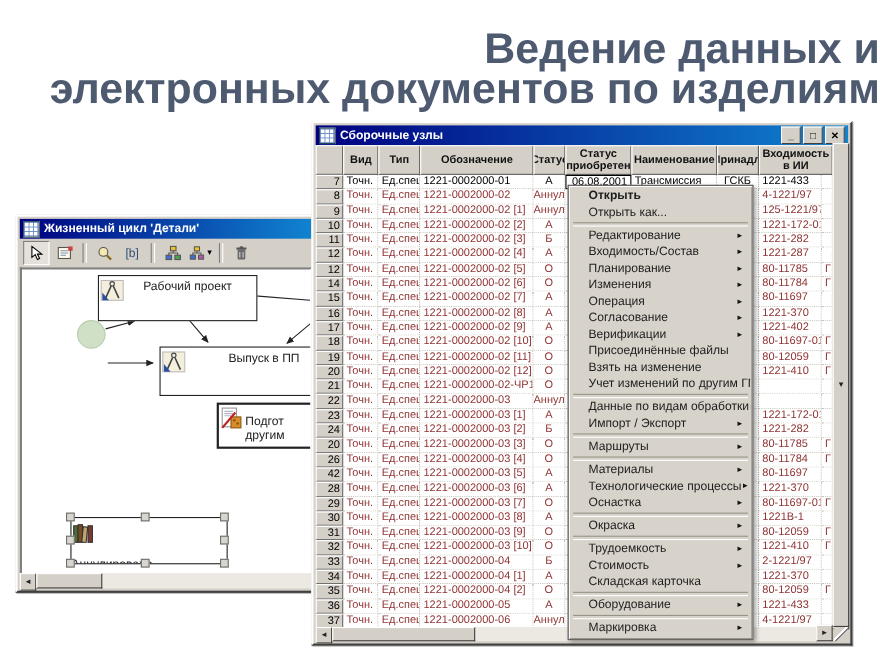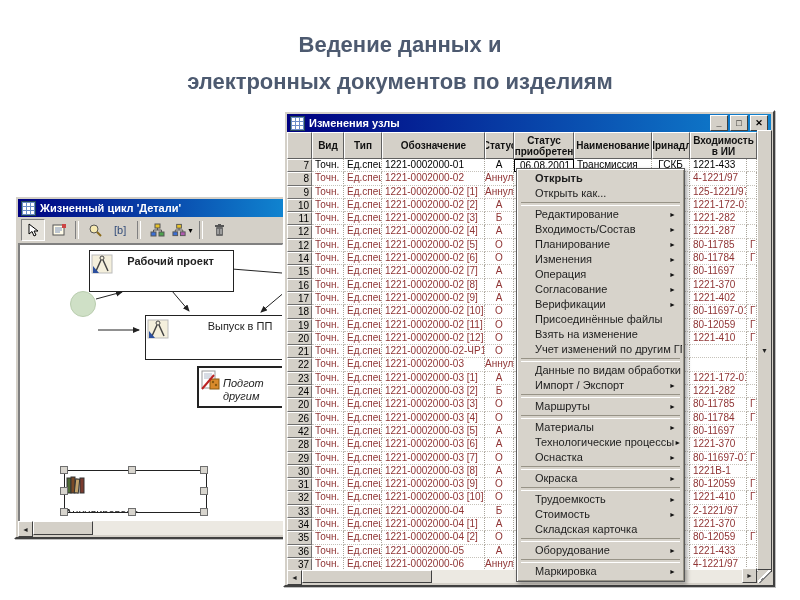--- a/index.html
+++ b/index.html
@@ -1,20 +1,20 @@
 <!DOCTYPE html>
 <html><head>
 <meta charset="utf-8">
 <style>
   html,body{margin:0;padding:0;background:#fff;}
   #stage{position:relative;width:800px;height:600px;background:#fff;overflow:hidden;
          font-family:"Liberation Sans",sans-serif;}
   
-  .slide-title{position:absolute;top:26px;left:0;width:100%;text-align:center;
-    font-size:22px;font-weight:700;color:#4d5a70;line-height:37px;letter-spacing:0;}
+  .slide-title{position:absolute;top:26px;left:0;width:100%;text-align:right;
+    font-size:39px;font-weight:700;color:#4d5a70;line-height:37px;letter-spacing:0;}
   
   .win{position:absolute;background:#d4d0c8;border:2px solid;
        border-color:#ffffff #404040 #404040 #ffffff;box-shadow:1px 1px 0 rgba(0,0,0,.25);}
   .titlebar{position:absolute;left:2px;right:2px;top:2px;height:18px;
     background:linear-gradient(90deg,#000080,#1084d0);display:flex;align-items:center;
     padding:0 3px;gap:4px;color:#fff;font-size:11px;font-weight:700;white-space:nowrap;overflow:hidden;}
   .grid-ico{width:13px;height:13px;flex:0 0 13px;background:#fff;border:1px solid #245;
     background-image:linear-gradient(#6b8cc8 1px,transparent 1px),linear-gradient(90deg,#6b8cc8 1px,transparent 1px);
     background-size:4px 4px;}
   .tb-btns{margin-left:auto;display:flex;gap:2px;}
@@ -163,21 +163,21 @@
         </defs>
         <line x1="76" y1="54" x2="102" y2="47" stroke="#222" marker-end="url(#ah)"></line>
         <line x1="78" y1="85" x2="119" y2="85" stroke="#222" marker-end="url(#ah)"></line>
         <line x1="152" y1="46" x2="169" y2="66" stroke="#222" marker-end="url(#ah)"></line>
         <line x1="212" y1="24" x2="262" y2="28" stroke="#222"></line>
         <line x1="266" y1="46" x2="241" y2="67" stroke="#222" marker-end="url(#ah)"></line>
       </svg>
 
       <div class="fc-start" style="left:50px;top:46px;"></div>
 
-      <div class="fc-node" style="left:69px;top:5px;width:143px;height:40px;font-weight:bold;">
+      <div class="fc-node" style="left:69px;top:5px;width:143px;height:40px;">
         <span class="ni">
           <svg width="22" height="22" viewBox="0 0 22 22">
               <rect x="1" y="2" width="20" height="18" fill="#f4efdc" stroke="#bbb"></rect>
               <circle cx="11" cy="5" r="2" fill="none" stroke="#444"></circle>
               <path d="M10 7 L5 18 M12 7 L17 18" stroke="#444" stroke-width="1.5" fill="none"></path>
               <path d="M2 20 L2 13 L8 20 Z" fill="#2b4f9e"></path>
             </svg>
         </span>
         <span class="fc-label">Рабочий проект</span>
       </div>
@@ -187,21 +187,21 @@
           <svg width="22" height="22" viewBox="0 0 22 22">
               <rect x="1" y="2" width="20" height="18" fill="#f4efdc" stroke="#bbb"></rect>
               <circle cx="11" cy="5" r="2" fill="none" stroke="#444"></circle>
               <path d="M10 7 L5 18 M12 7 L17 18" stroke="#444" stroke-width="1.5" fill="none"></path>
               <path d="M2 20 L2 13 L8 20 Z" fill="#2b4f9e"></path>
             </svg>
         </span>
         <span class="fc-label">Выпуск в ПП</span>
       </div>
 
-      <div class="fc-node" style="left:177px;top:121px;width:110px;height:38px;border-width:2px;font-style:italic;">
+      <div class="fc-node" style="left:177px;top:121px;width:110px;height:38px;border-width:2px;">
         <span class="ni">
           <svg width="22" height="22" viewBox="0 0 22 22">
               <rect x="2" y="1" width="13" height="17" fill="#fff" stroke="#999"></rect>
               <line x1="4" y1="4" x2="12" y2="4" stroke="#b0b8c8"></line>
               <line x1="4" y1="6" x2="12" y2="6" stroke="#b0b8c8"></line>
               <line x1="4" y1="8" x2="10" y2="8" stroke="#b0b8c8"></line>
               <rect x="10" y="9" width="9" height="10" fill="#d98a2b" stroke="#8a5a12"></rect>
               <circle cx="13" cy="12" r="1.2" fill="#8a5a12"></circle>
               <circle cx="16" cy="15" r="1.2" fill="#8a5a12"></circle>
               <line x1="2" y1="19" x2="14" y2="5" stroke="#b22" stroke-width="2"></line>
@@ -237,21 +237,21 @@
 
     <div class="lc-hscroll">
       <span class="sbtn">◄</span>
       <span class="sthumb" style="width:58px;"></span>
     </div>
   </div>
 
   <div class="win" id="assembly">
     <div class="titlebar">
       <span class="grid-ico"></span>
-      <span>Изменения узлы</span>
+      <span>Сборочные узлы</span>
       <span class="tb-btns">
         <span class="tb-btn">_</span>
         <span class="tb-btn">□</span>
         <span class="tb-btn">✕</span>
       </span>
     </div>
 
     <div class="tbl">
       <div class="hrow">
         <span class="hcell w-num"></span>

